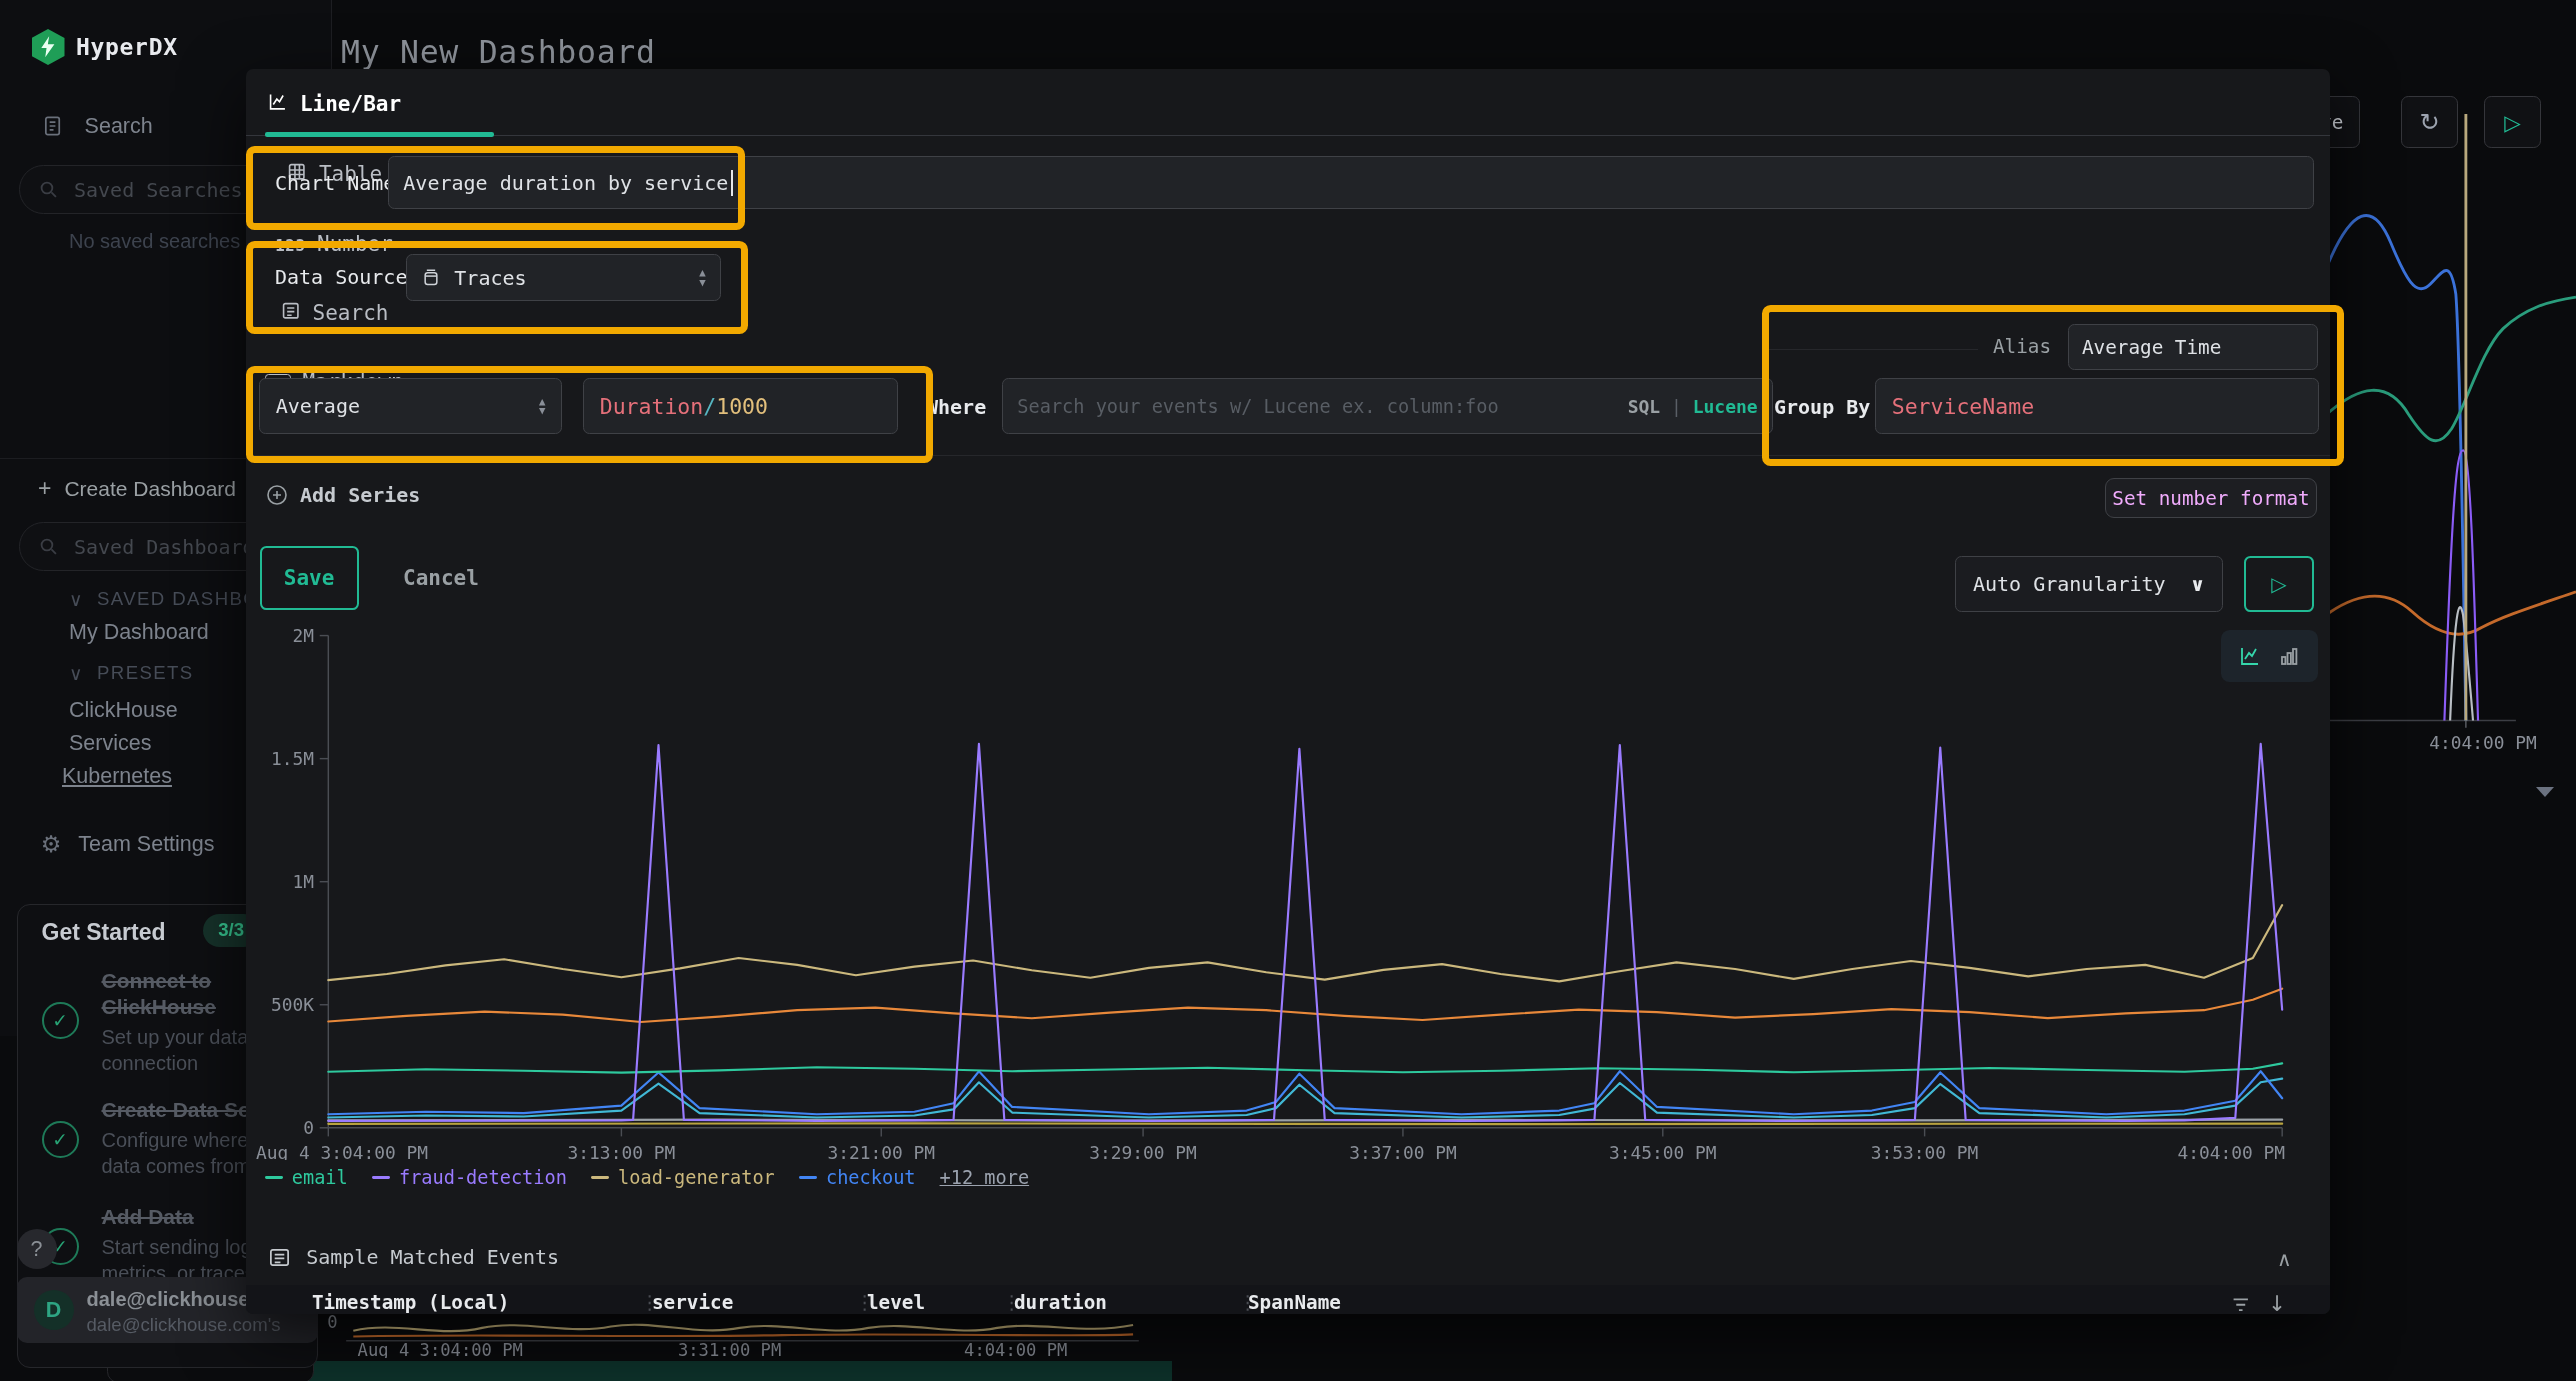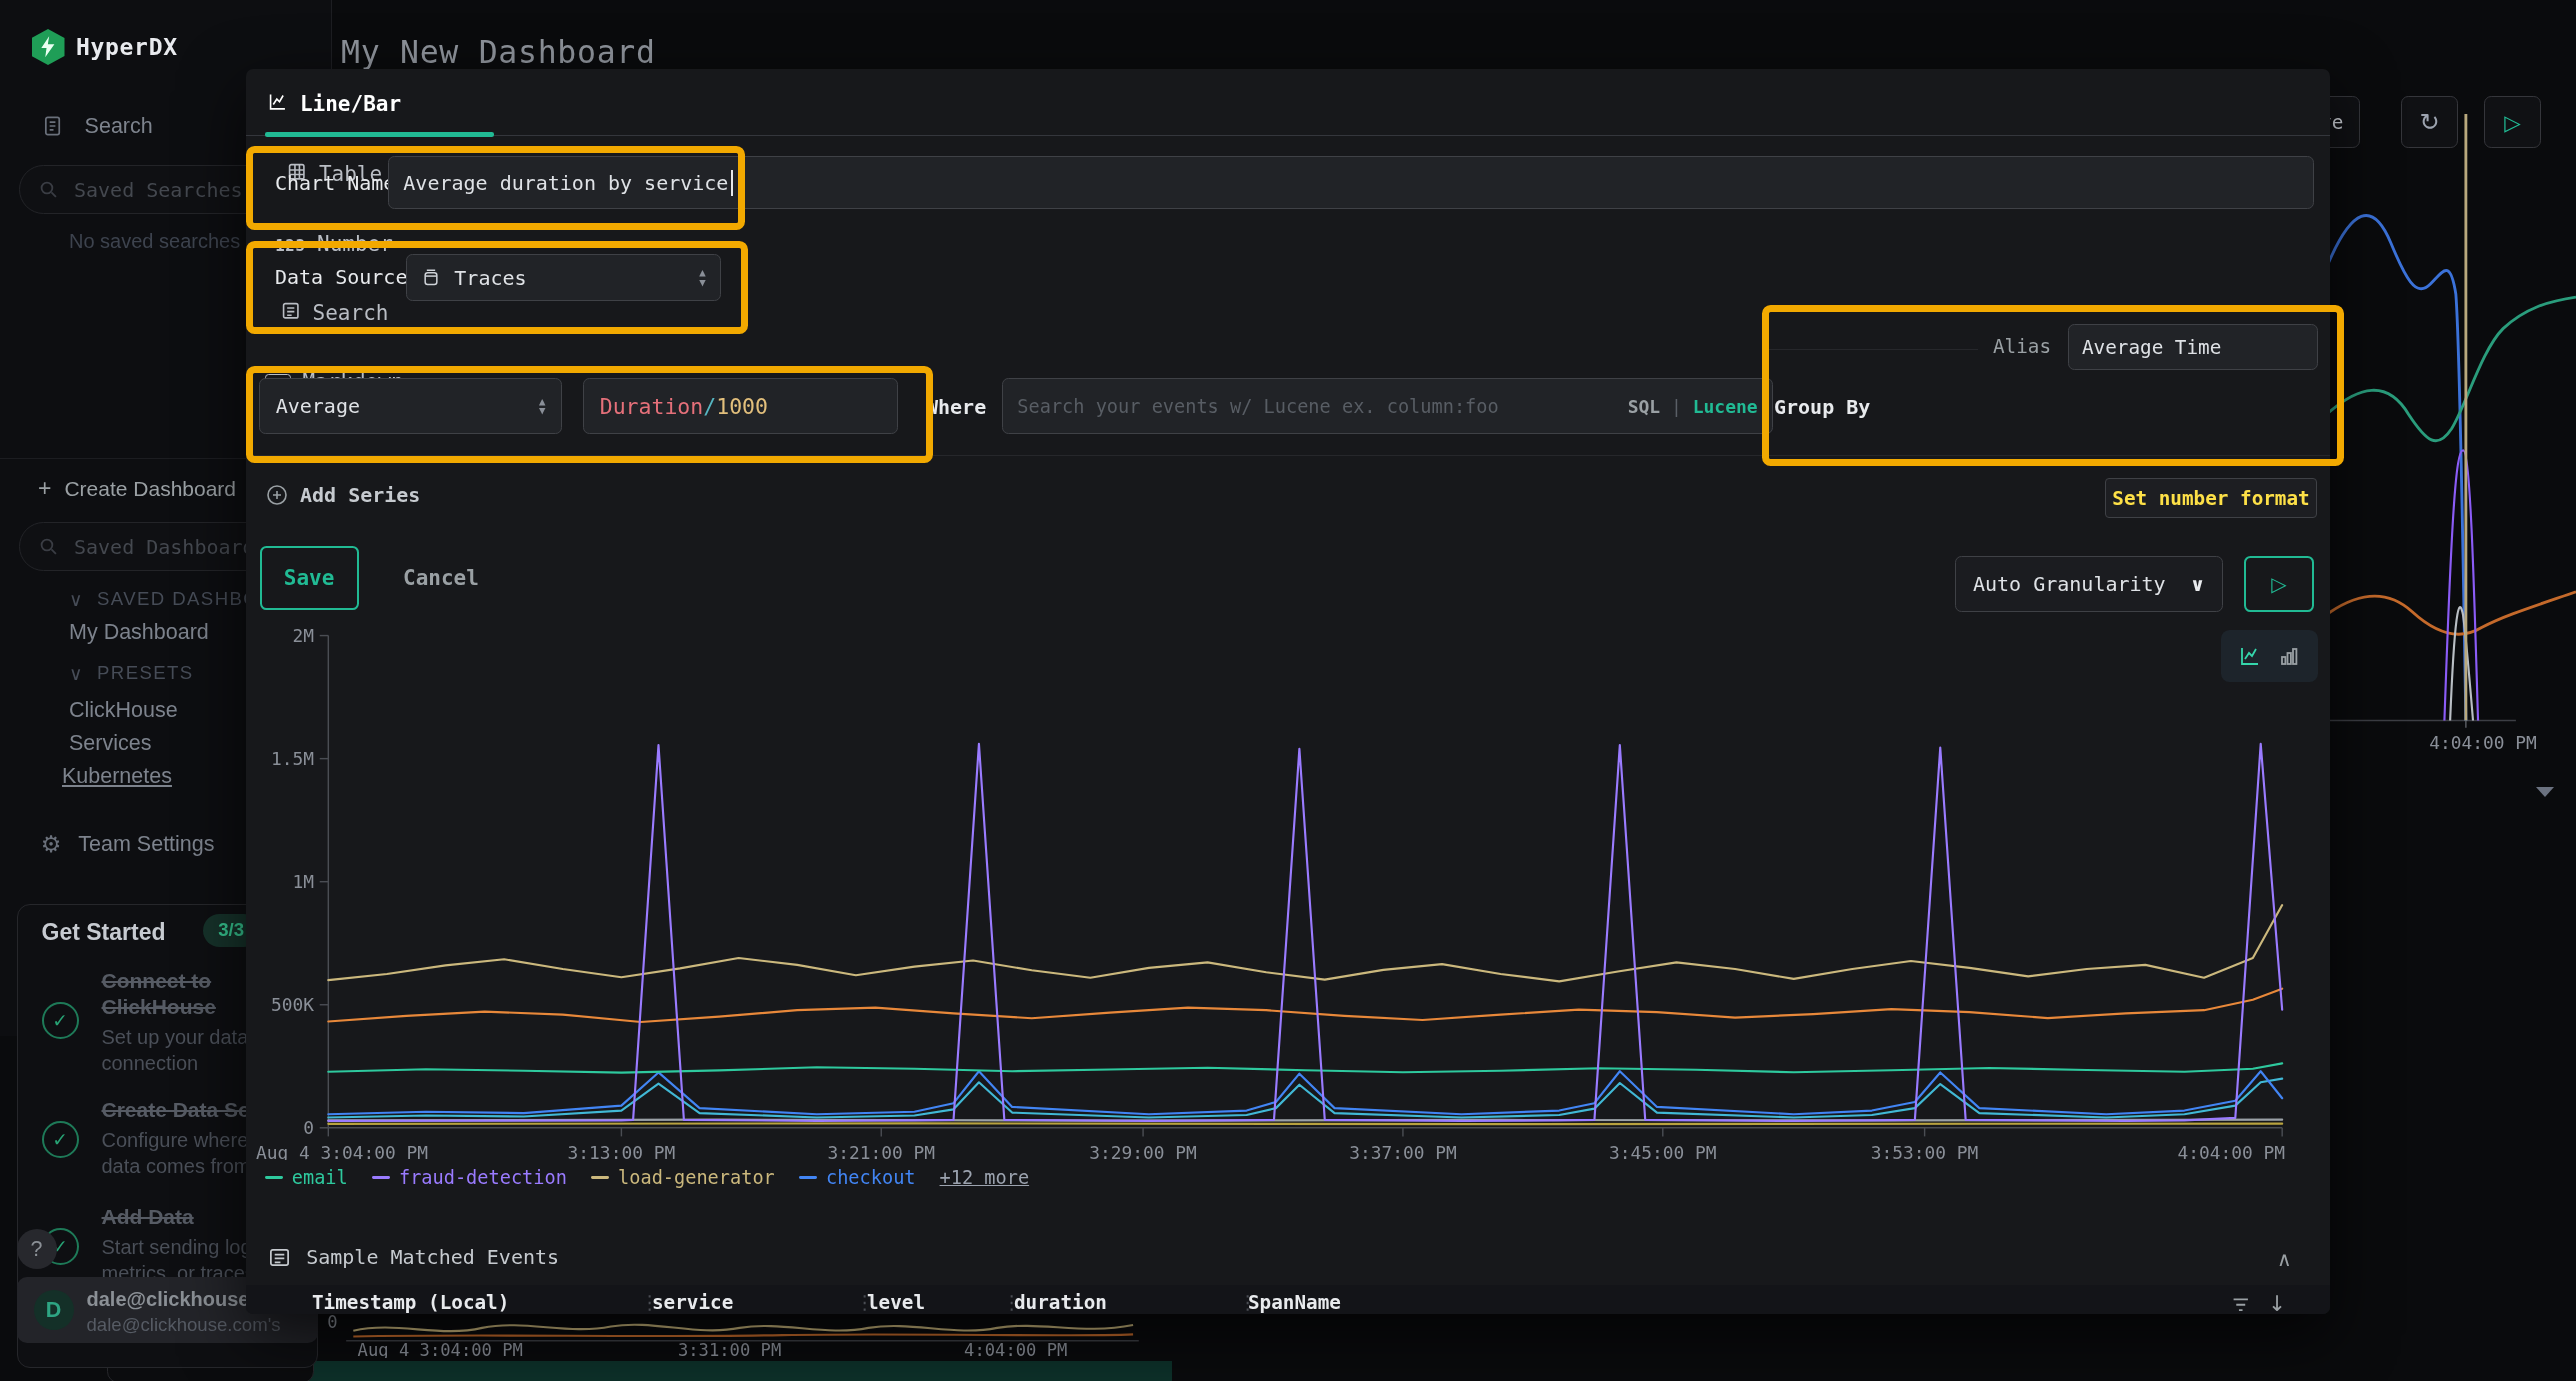--- a/index.html
+++ b/index.html
@@ -55,22 +55,22 @@
 
   .row-label{position:absolute;font-size:20px;color:#e8eaed;white-space:nowrap;}
   .field{position:absolute;background:#212327;border:1.4px solid #3f4146;border-radius:6.4px;box-sizing:border-box;
          display:flex;align-items:center;font-size:20px;color:#dfe2e6;}
   .caret{display:inline-block;width:2.1px;height:26px;background:#e6e8ea;margin-left:2.1px;vertical-align:middle;}
   .updown{margin-left:auto;display:flex;flex-direction:column;line-height:9.3px;color:#8a8f98;font-size:10.7px;}
   .placeholder{color:#585d64;font-size:18.6px;white-space:nowrap;overflow:hidden;}
   .divider-h{position:absolute;left:0;width:100%;height:1.4px;background:#26272b;}
   .code-red{color:#e5707a;}
 
-  .btn-ghost{position:absolute;border:1.4px solid #3f4146;border-radius:4px;background:#1d1e22;color:#fde047;
-             font-weight:bold;display:flex;align-items:center;justify-content:center;box-sizing:border-box;}
+  .btn-ghost{position:absolute;border:1.4px solid #3f4146;border-radius:9px;background:#1d1e22;color:#f0abfc;
+             font-weight:normal;display:flex;align-items:center;justify-content:center;box-sizing:border-box;}
   .btn-teal{border:2.1px solid #21ba94;border-radius:6.4px;color:#21ba94;background:transparent;
             display:flex;align-items:center;justify-content:center;position:absolute;box-sizing:border-box;font-weight:bold;}
   .link-dim{color:#9aa0a4;font-size:21px;font-weight:bold;}
 
   .chart-toggle{position:absolute;width:97px;height:52px;background:#1d242b;border-radius:8.6px;display:flex;align-items:center;justify-content:center;gap:14.3px;z-index:3;}
 
   .legend{position:absolute;left:18.6px;top:1098px;display:flex;gap:24px;align-items:center;font-size:18.6px;}
   .legend-item{display:flex;align-items:center;gap:8.6px;}
   .legend-dash{width:18.6px;height:2.9px;border-radius:1.4px;}
   .legend-more{color:#9ca3af;text-decoration:underline;}
@@ -305,20 +305,23 @@
         <span style="color:#21ba94;font-weight:bold;">Lucene</span>
       </span>
     </div>
 
     <div class="divider-h" style="left:1517px;top:280px;width:215px;"></div>
     <div class="row-label" style="left:1747px;top:266px;color:#9aa0a4;font-size:19.3px;">Alias</div>
     <div class="field" style="left:1822px;top:255px;width:250px;height:46px;padding:0 13px;font-size:19.3px;">
       <span>Average Time</span>
     </div>
     <div class="row-label" style="left:1528px;top:326px;font-weight:bold;">Group By</div>
+    <div class="field" style="left:1629px;top:309px;width:444px;height:56px;padding:0 15.7px;font-size:21.5px;">
+      <span class="code-red">ServiceName</span>
+    </div>
 
     <div class="divider-h" style="top:386px;"></div>
 
     <div class="abs" style="left:18.6px;top:414px;display:flex;align-items:center;gap:11.4px;color:#c6cacf;font-size:20px;font-weight:bold;">
       <svg width="24" height="24" viewBox="0 0 24 24" fill="none" stroke="#9aa0a4" stroke-width="1.6">
           <circle cx="12" cy="12" r="9"></circle>
           <path d="M12 8v8M8 12h8"></path>
         </svg>
       <span>Add Series</span>
     </div>

